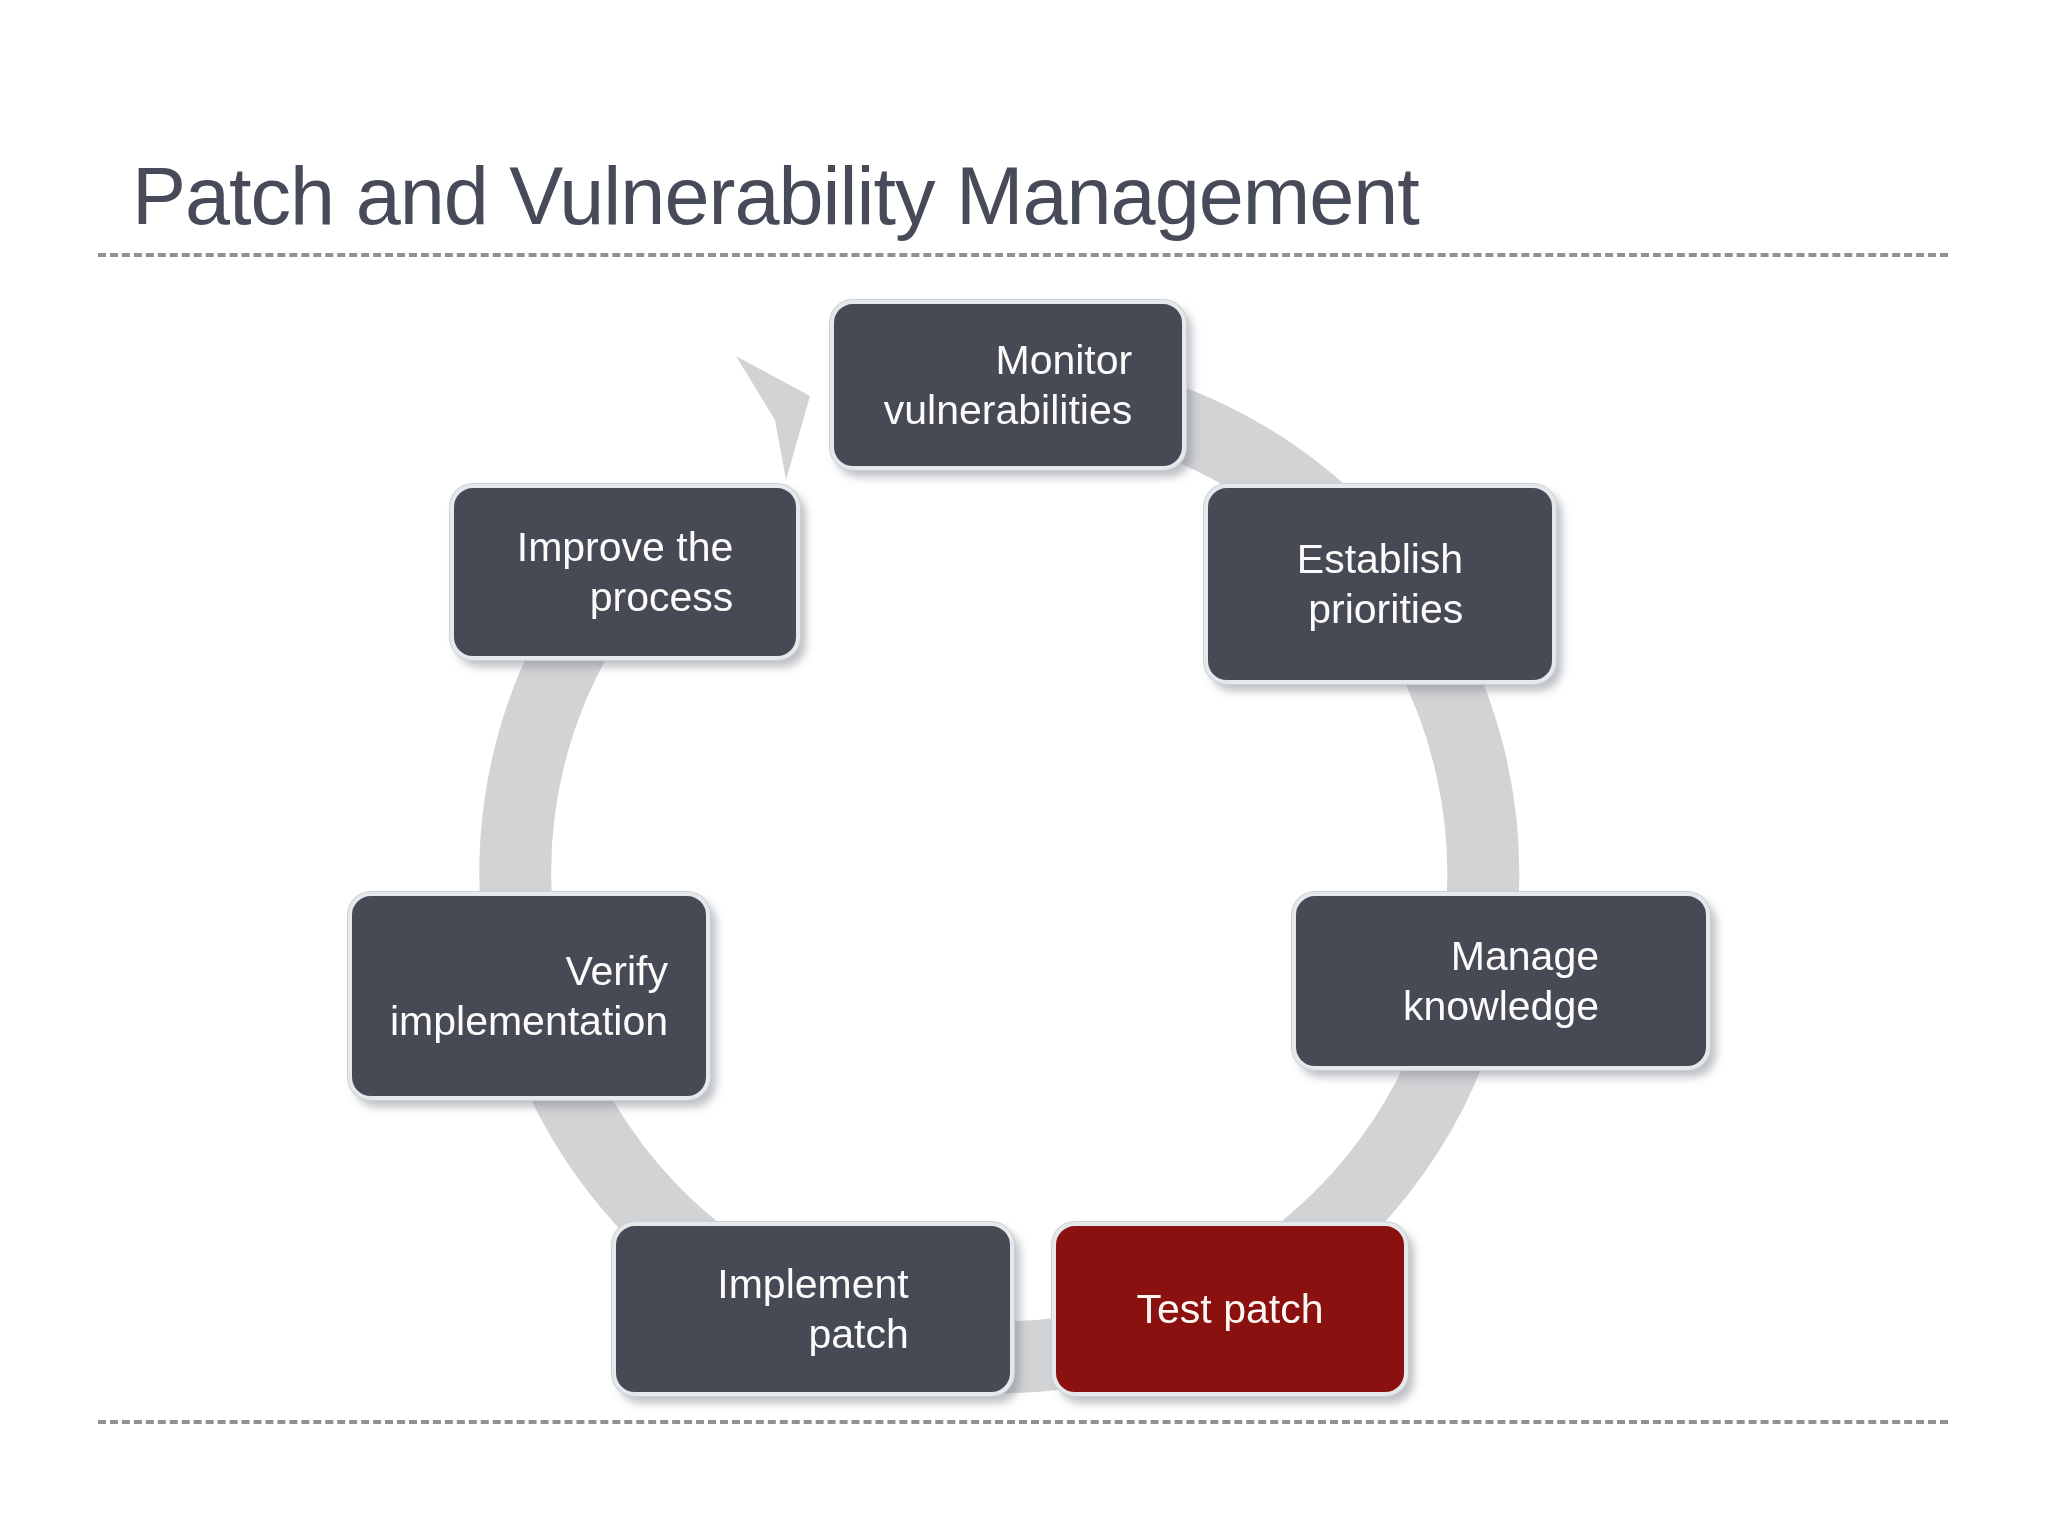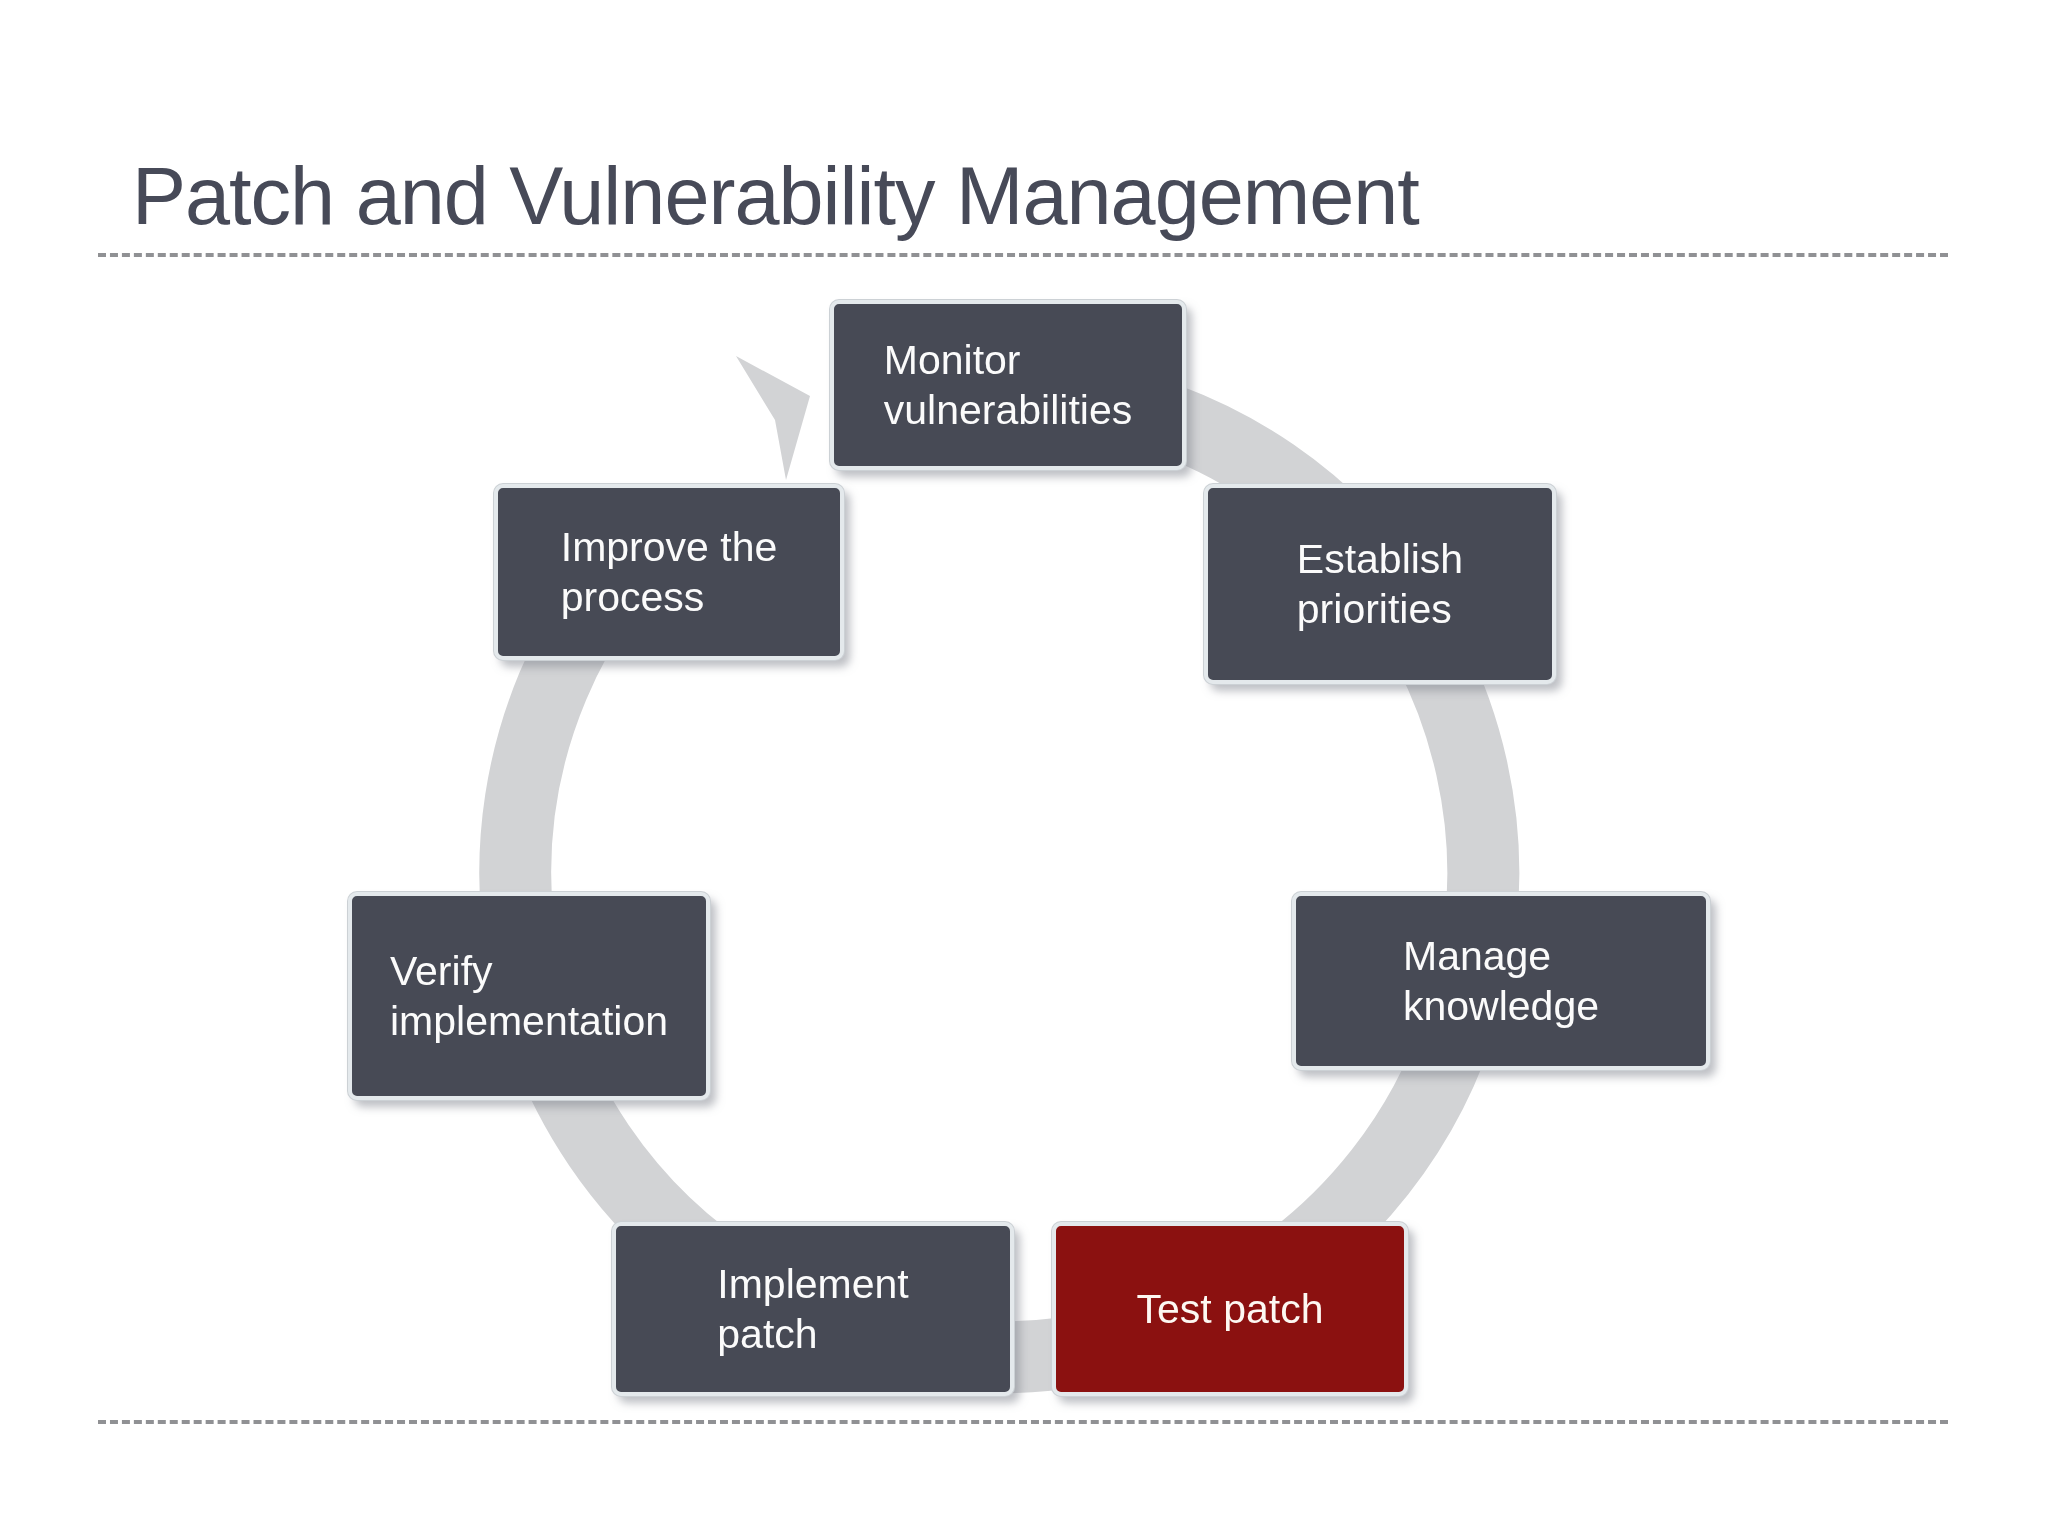--- a/index.html
+++ b/index.html
@@ -27,37 +27,37 @@
   .ring-arc{
     fill:none;
     stroke:var(--c-ring,#d2d3d5);
     stroke-width:72px;
   }
   .arrowhead{fill:var(--c-ring,#d2d3d5);}
   .step{
     position:absolute;
     box-sizing:border-box;
     display:flex;align-items:center;justify-content:center;
-    text-align:left;
+    text-align:right;
     background:var(--c-step-bg,#474a55);
     border:4px solid var(--c-step-border,#e4e9ec);
-    border-radius:9px;
+    border-radius:23px;
     box-shadow:0 0 0 1px #ccd1d5, 6px 7px 9px rgba(125,130,140,0.5);
     color:var(--c-step-text,#fbfbfb);
     font-size:41px;line-height:1.22;
   }
   .step .label{white-space:pre-line;}
   .step.accent{background:var(--c-accent-bg,#8b1110);color:#fdf8f2;}
   .step.pos-monitor  {left:830px; top:300px; width:356px;height:170px;}
   .step.pos-establish{left:1204px;top:484px; width:352px;height:200px;}
   .step.pos-manage   {left:1292px;top:892px; width:418px;height:178px;}
   .step.pos-test     {left:1052px;top:1222px;width:356px;height:174px;}
   .step.pos-implement{left:612px; top:1222px;width:402px;height:174px;}
   .step.pos-verify   {left:348px; top:892px; width:362px;height:208px;}
-  .step.pos-improve  {left:450px; top:484px; width:350px;height:176px;margin-left:44px;}
+  .step.pos-improve  {left:450px; top:484px; width:350px;height:176px;}
 </style>
 </head>
 <body>
 
 <div class="slide">
 
   <h1 class="title">Patch and Vulnerability Management</h1>
 
   <div class="divider top"></div>
   <div class="divider bottom"></div>

